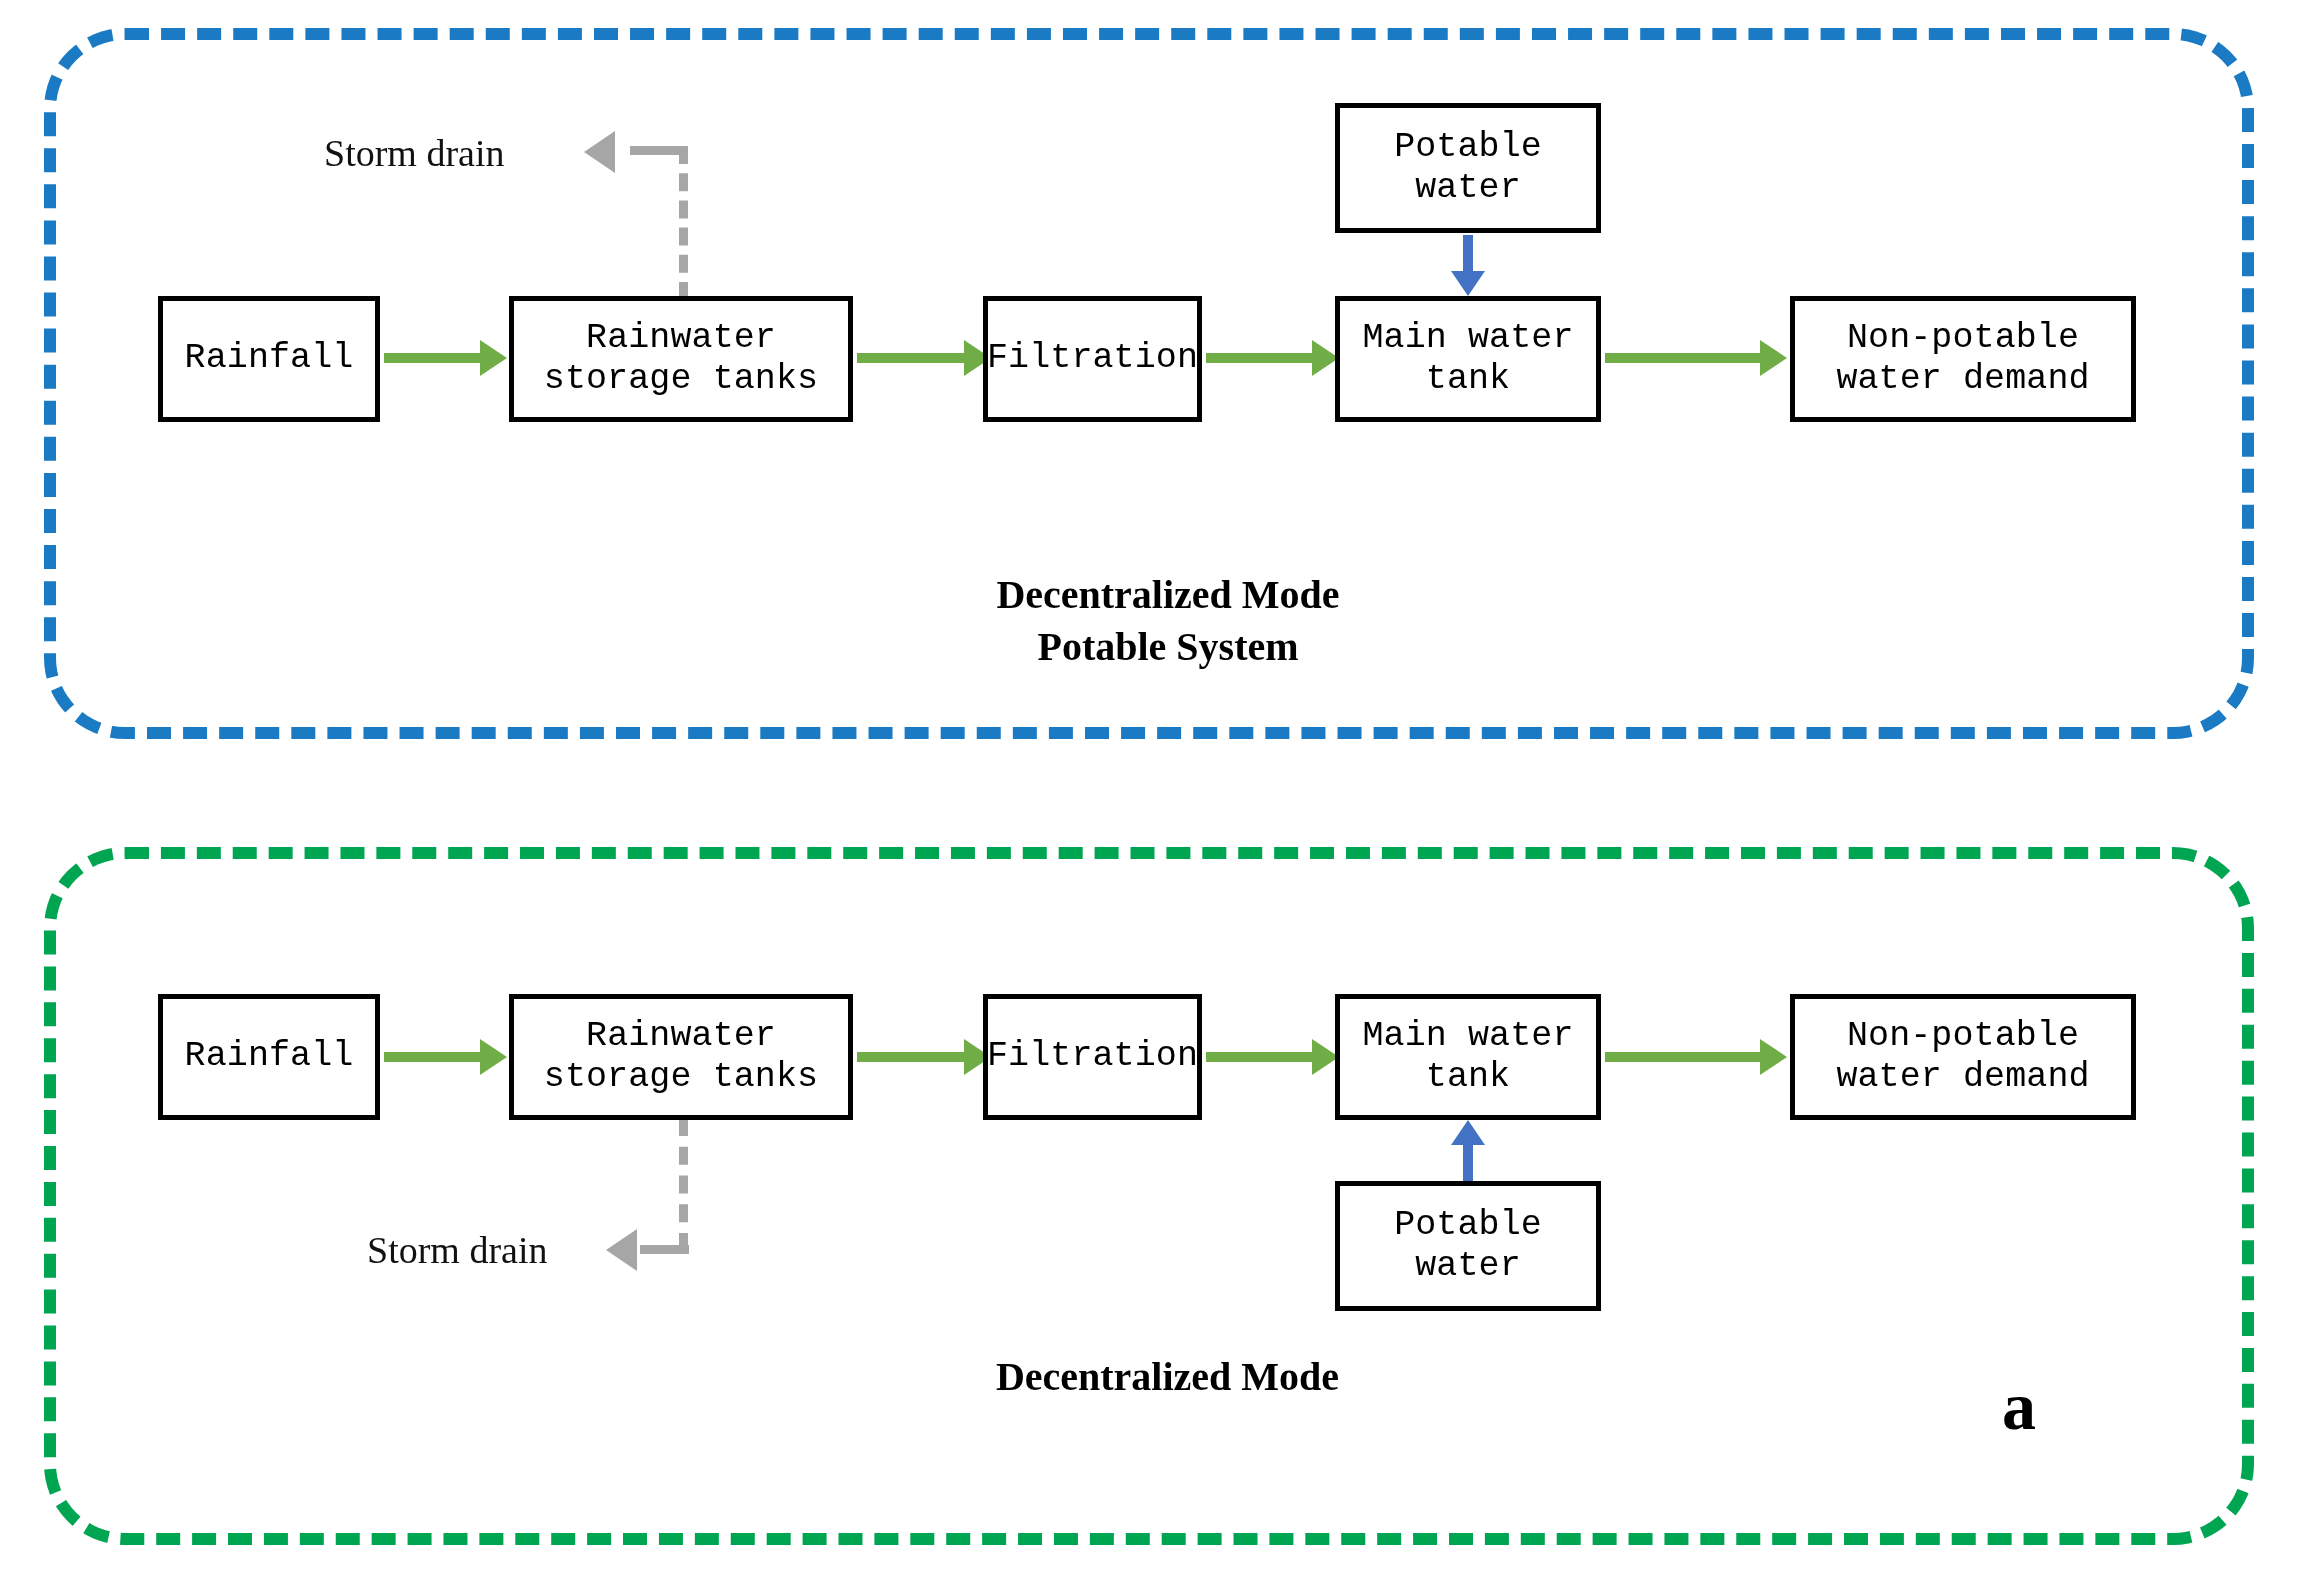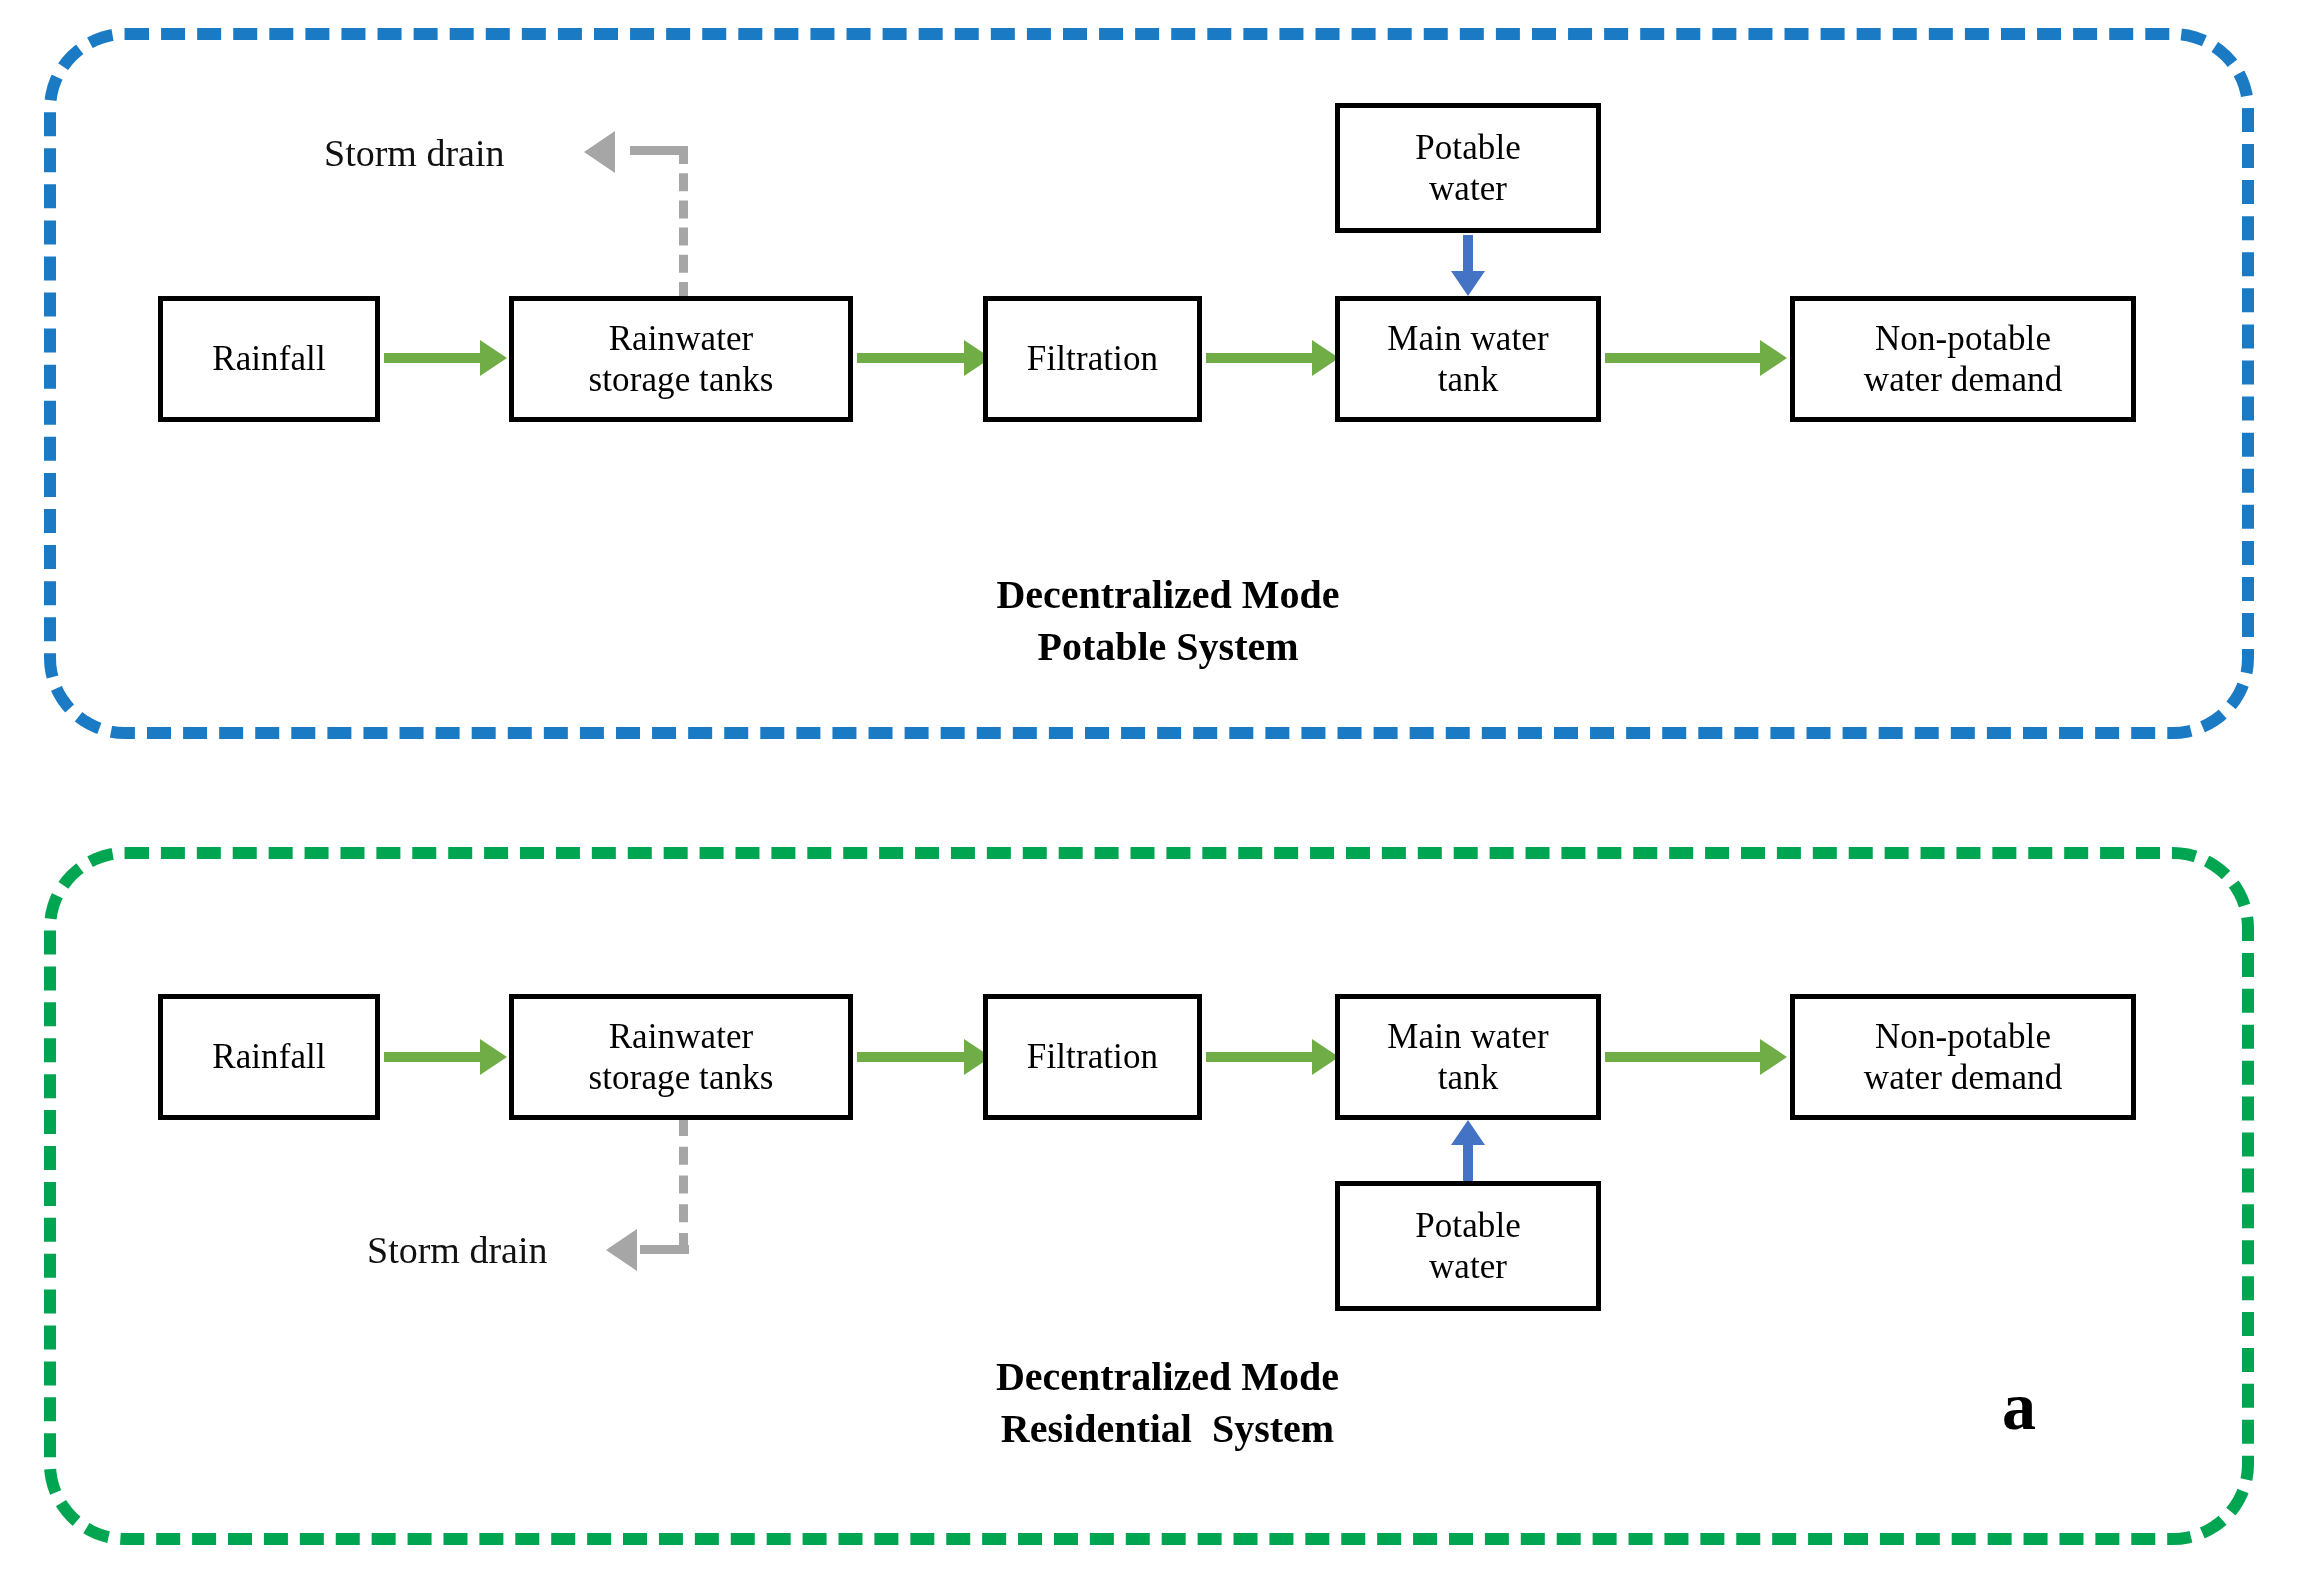--- a/index.html
+++ b/index.html
@@ -49,21 +49,21 @@
     display: flex;
     align-items: center;
     justify-content: center;
     text-align: center;
     color: #000000;
     font-size: 35px;
     line-height: 1.18;
     letter-spacing: 0.1px;
     z-index: 5;
   }
-  .node span { display: block; }
+  .node span { display: block; font-family: Liberation Mono, monospace; }
 
   
   .arrow-green {
     position: absolute;
     height: 10.3px;
     background: #70AD47;
     z-index: 3;
   }
   .arrow-green::after {
     content: "";
@@ -250,18 +250,18 @@
     <span>water</span>
   </div>
 
   <div class="arrow-green" style="left:1605px; top:1052px; width:157px;"></div>
 
   <div class="node" style="left:1790px; top:994px; width:346px; height:126px; flex-direction:column;">
     <span>Non-potable</span>
     <span>water demand</span>
   </div>
 
-  <div class="panel-title" style="left:798px; top:1351px; width:739px;"><span>Decentralized Mode</span><br><span>Residential  System</span></div>
+  <div class="panel-title" style="left:798px; top:1351px; width:739px;"><span>Decentralized Mode</span><br></div>
 
   <div class="figure-letter" style="left:2002px; top:1367px;">a</div>
 
 </div>
 
 
 </body></html>

